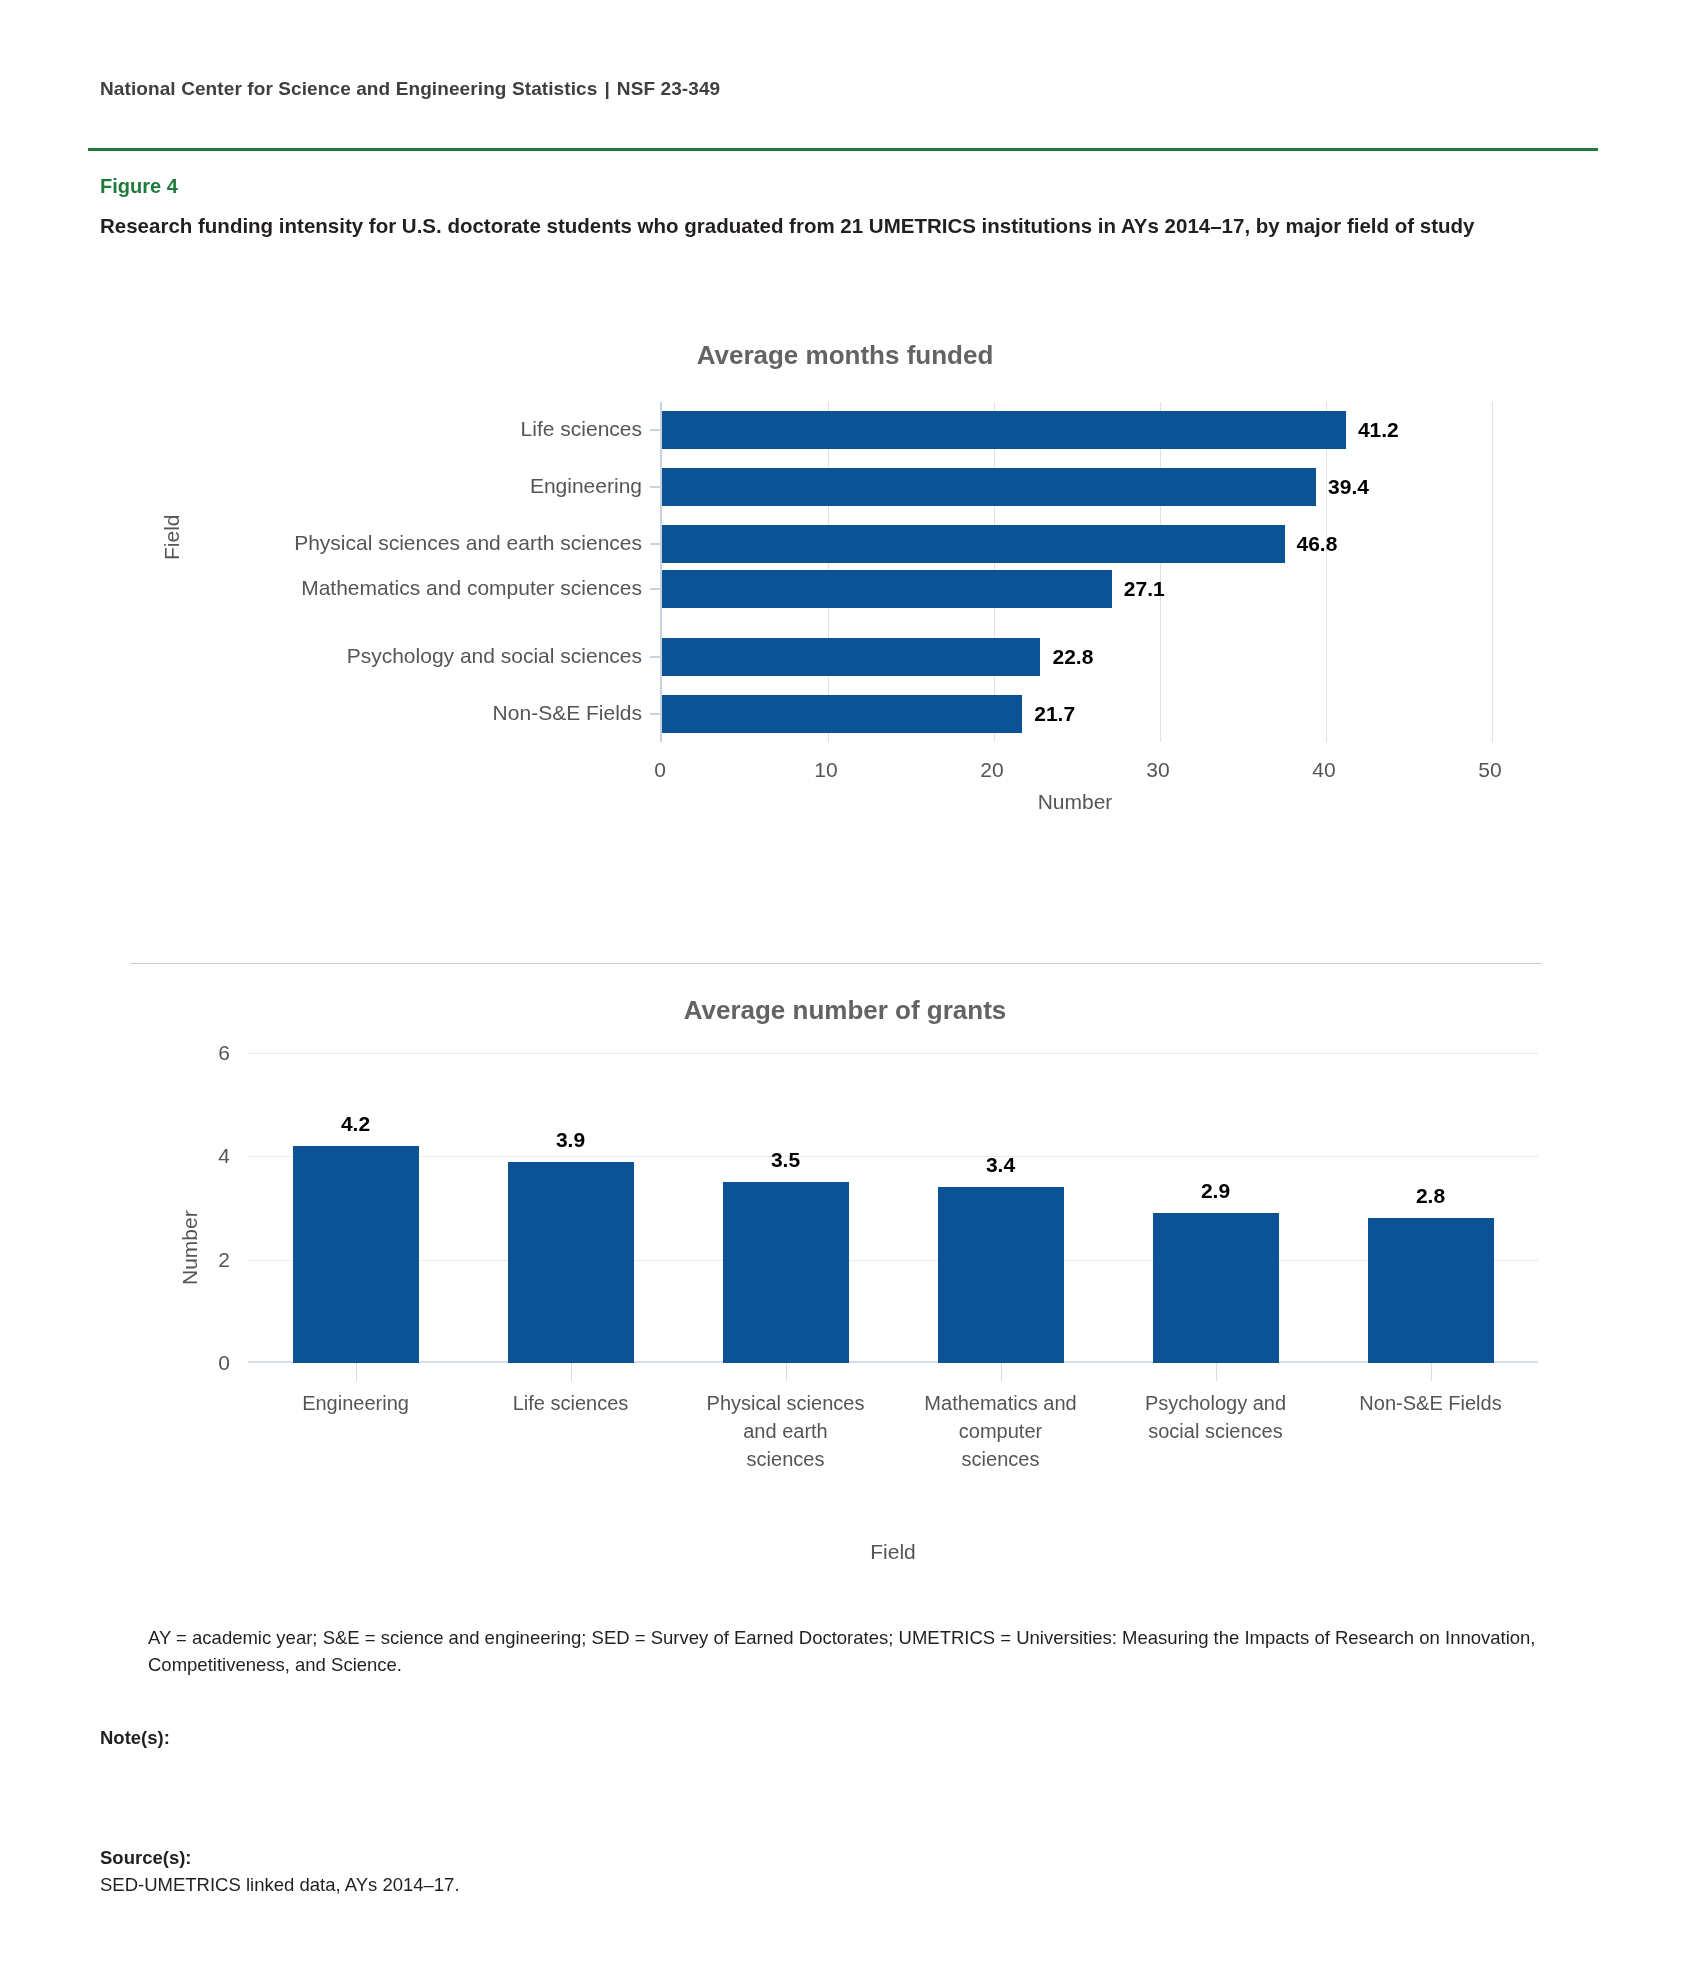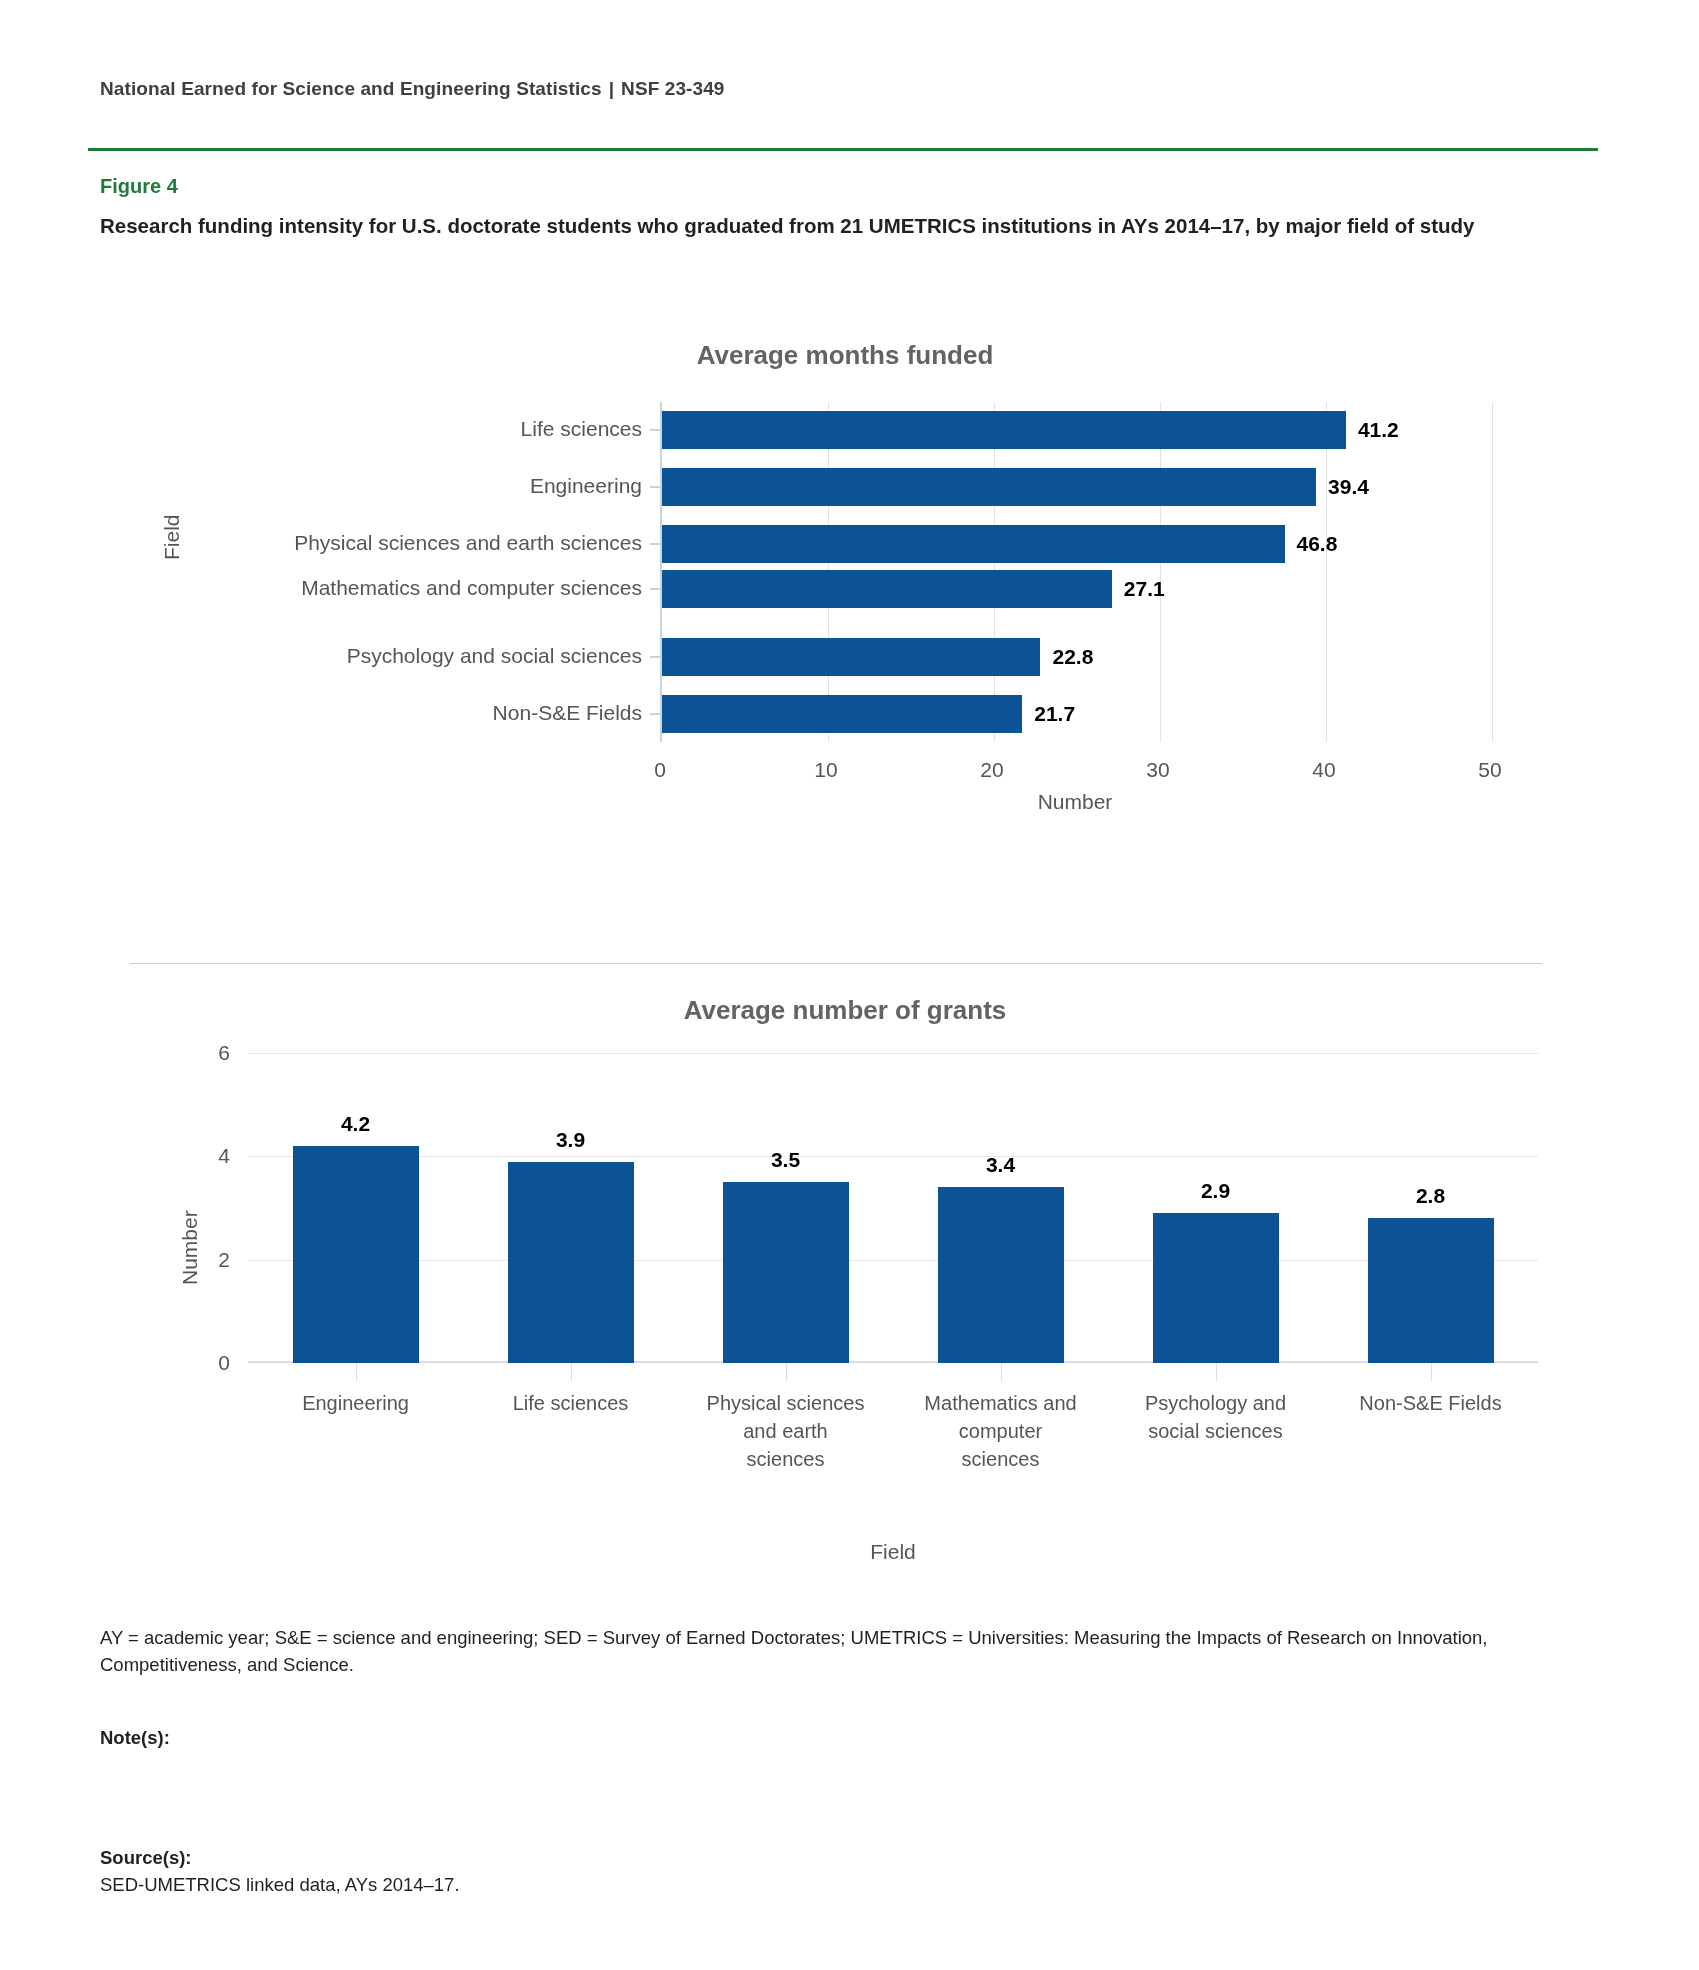--- a/index.html
+++ b/index.html
@@ -283,33 +283,33 @@
 
   
   .foot {
     position: absolute;
     left: 100px;
     width: 1500px;
     font-size: 18.5px;
     line-height: 1.45;
     color: #231f20;
   }
-  .foot-abbr { top: 1625px; }
+  .foot-abbr { top: 1625px; margin-left: 48px; }
   .foot-notes-h { top: 1725px; font-weight: 700; }
   .foot-notes-b { top: 1752px; }
   .foot-src-h { top: 1845px; font-weight: 700; }
   .foot-src-b { top: 1872px; }
 </style>
 </head>
 <body>
 
 <div class="page">
 
   <div class="agency-line">
-    <span>National Earned for Science and Engineering Statistics</span><span class="agency-sep">|</span><span>NSF 23-349</span>
+    <span>National Center for Science and Engineering Statistics</span><span class="agency-sep">|</span><span>NSF 23-349</span>
   </div>
 
   <div class="green-rule"></div>
 
   <div class="figure-label">Figure 4</div>
   <div class="figure-title">Research funding intensity for U.S. doctorate students who graduated from 21 UMETRICS institutions in AYs 2014–17, by major field of study</div>
 
   <div class="panel1">
     <div class="panel-title" id="p1-title">Average months funded</div>
 

